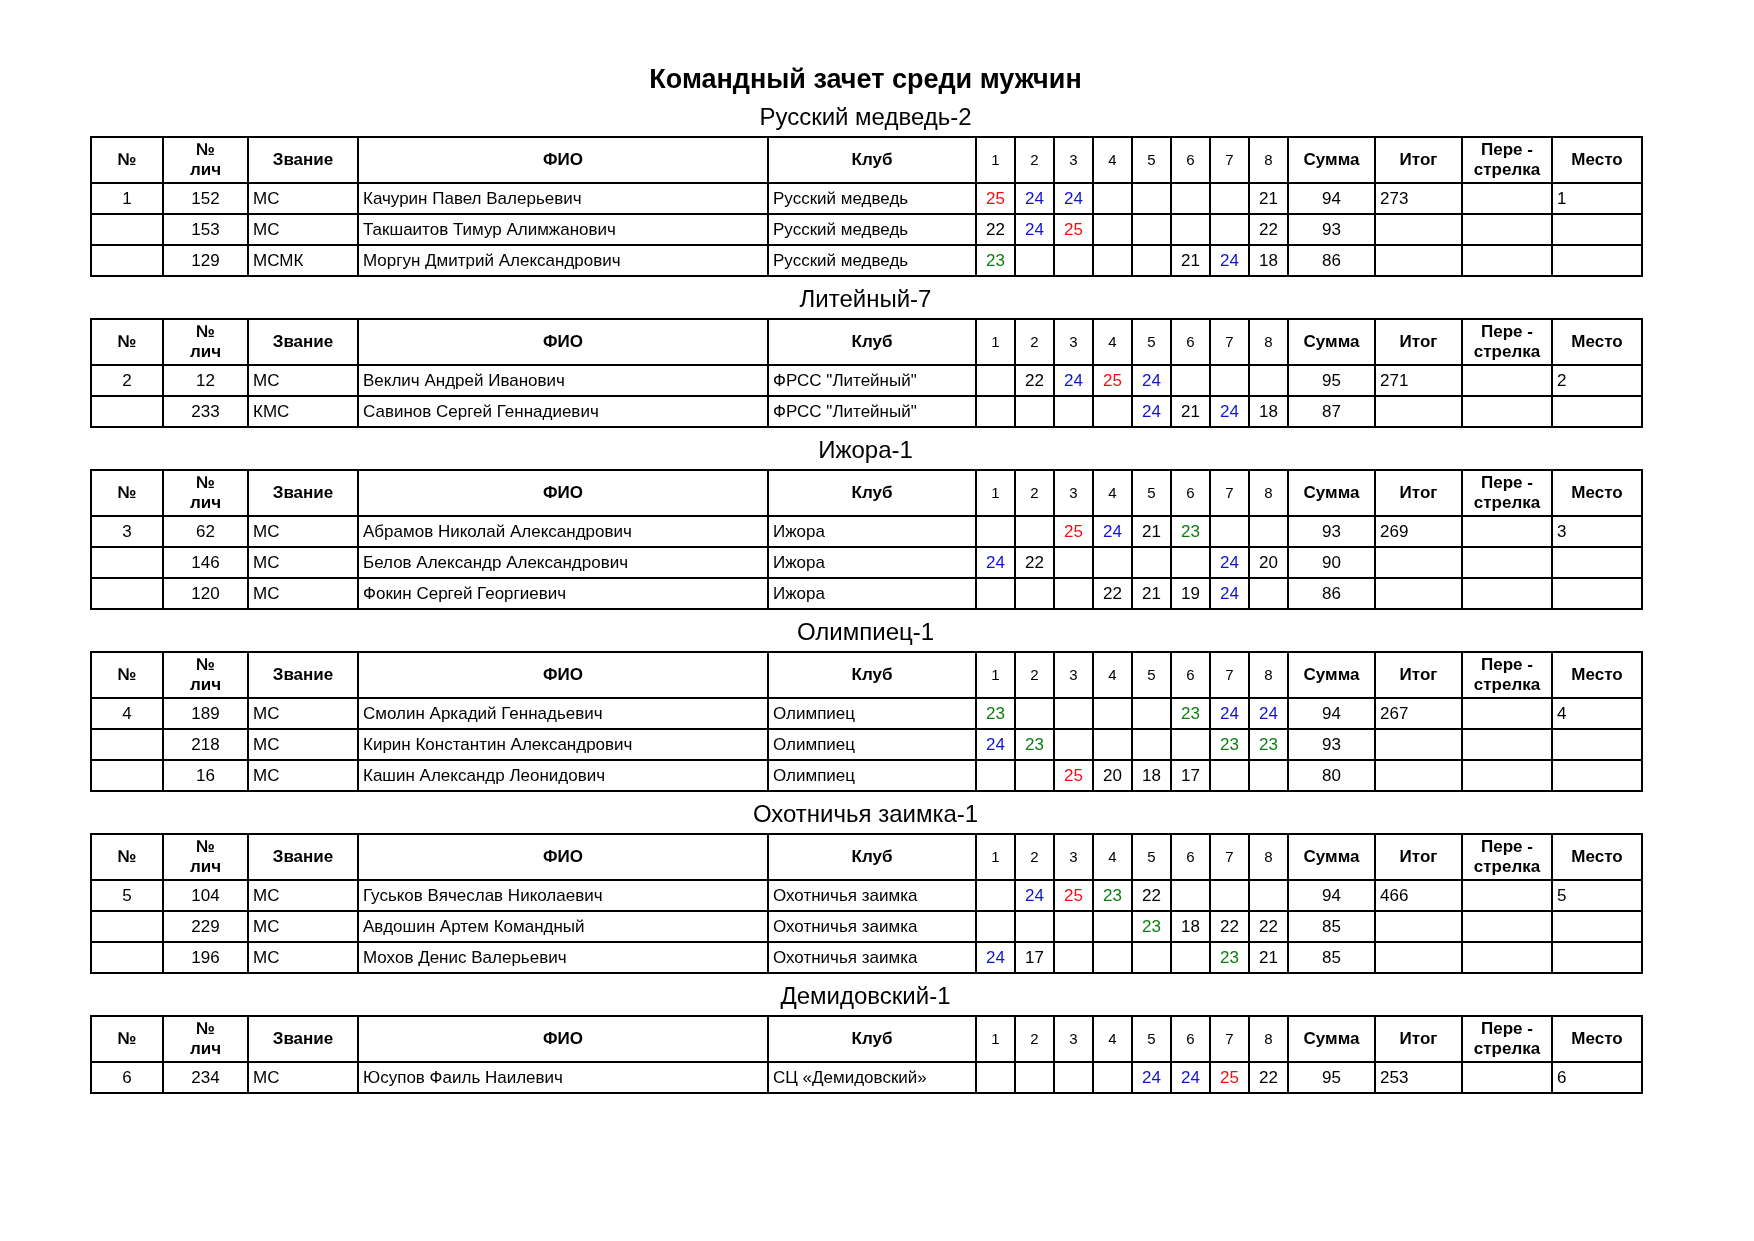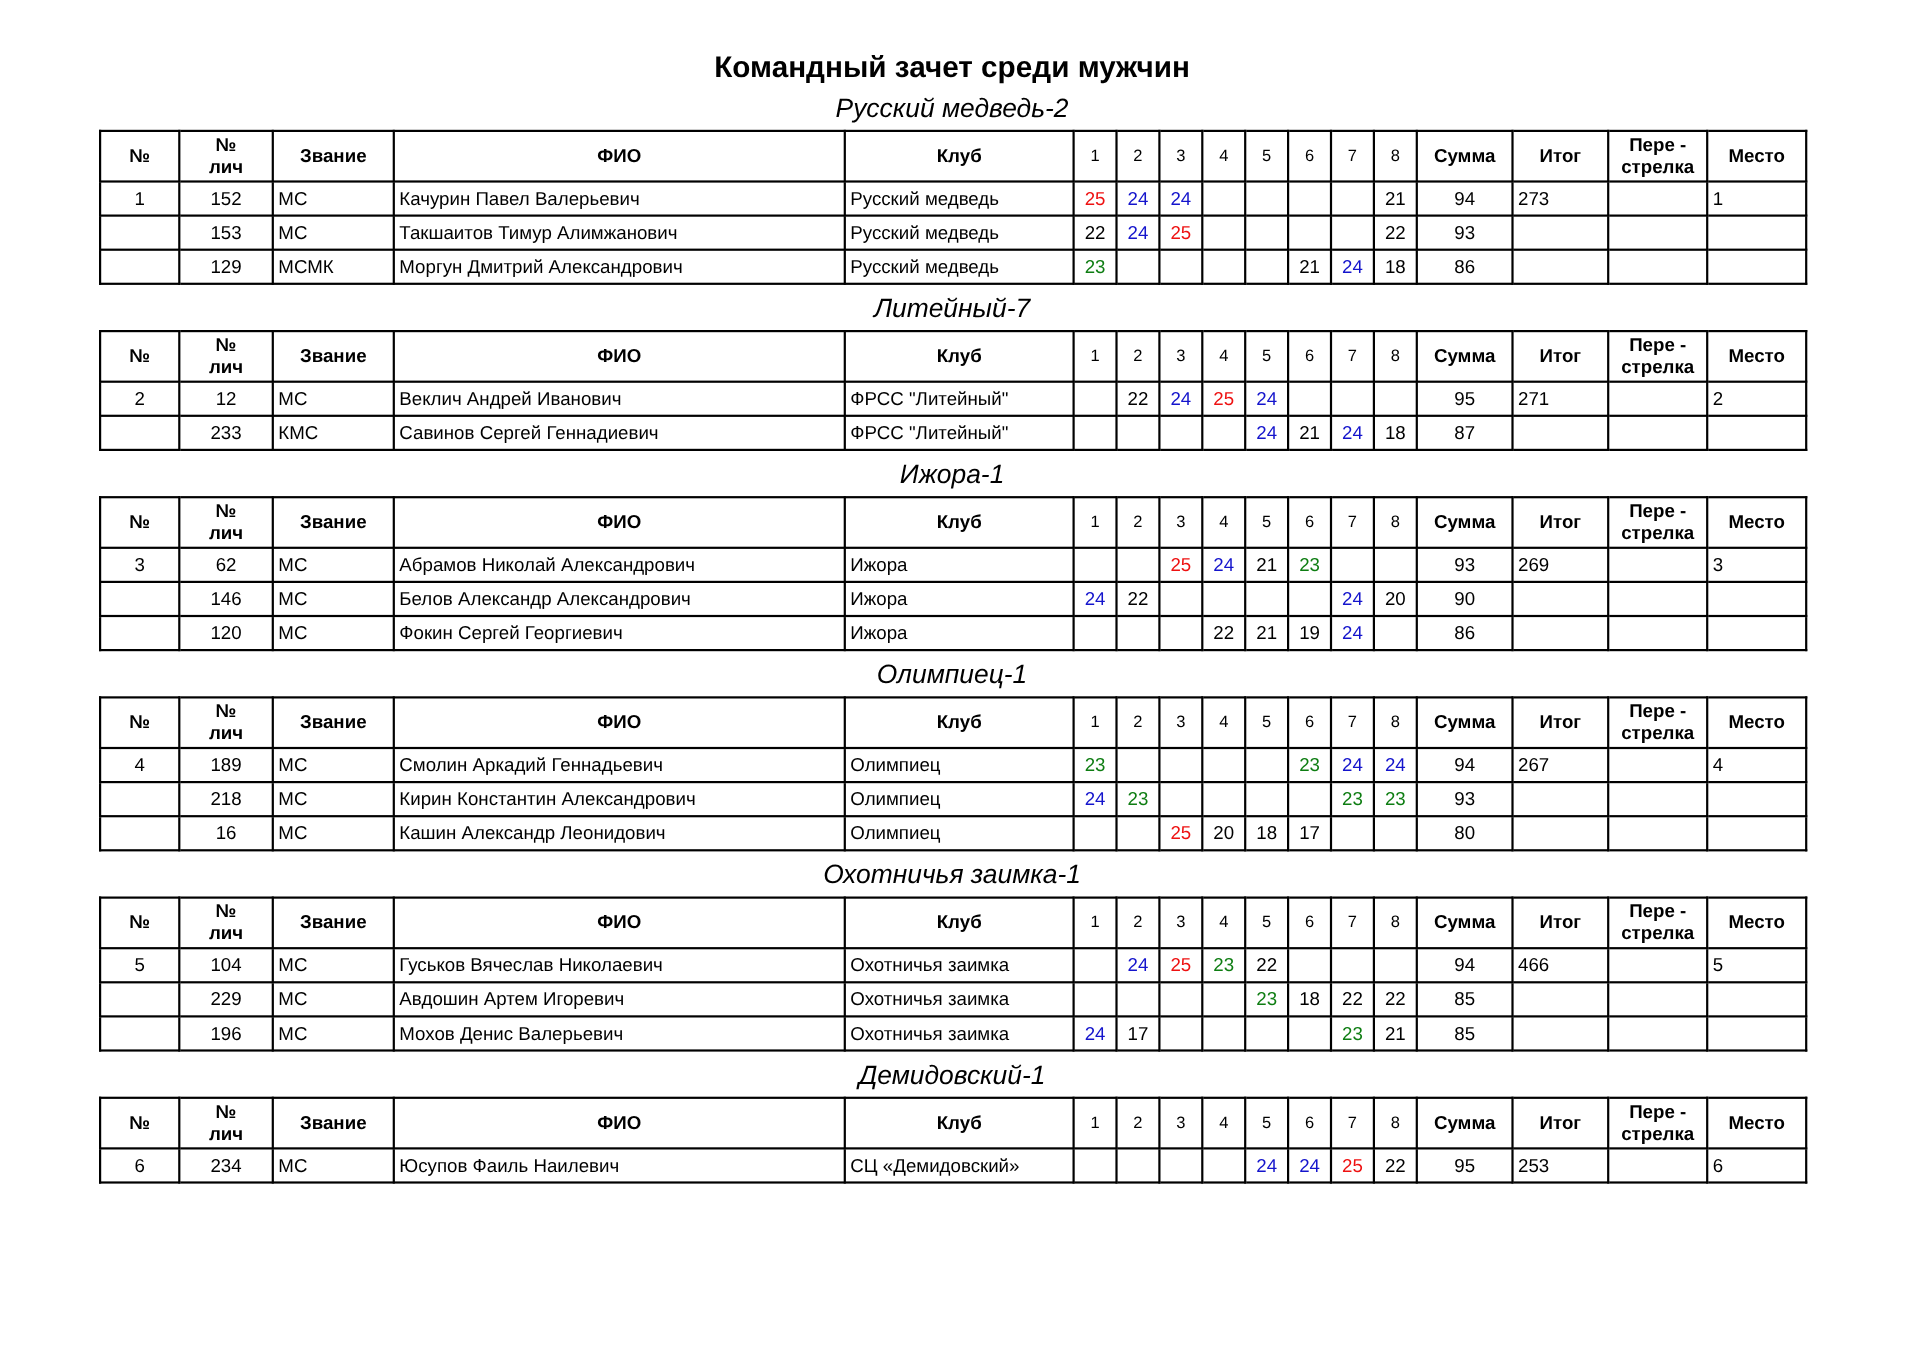--- a/index.html
+++ b/index.html
@@ -4,33 +4,32 @@
 <style>
   html,body { margin:0; padding:0; background:#ffffff; }
   .page {
     position:relative;
     width:1754px; height:1241px;
     background:#ffffff;
     font-family:"Liberation Sans", sans-serif;
     color:#000;
     overflow:hidden;
   }
-  .content { width:1551px; margin:0 0 0 90px; padding-top:46px; }
+  .content { width:1551px; margin:0 0 0 90px; padding-top:64px; }
   .doc-title {
     text-align:center;
     font-size:27px;
     font-weight:bold;
     margin:0 0 6px 0;
   }
   .team-title {
     text-align:center;
     font-size:24px;
     font-weight:normal;
     margin:8px 0 5px 0;
-    font-style:italic;
   }
   table.team {
     border-collapse:collapse;
     table-layout:fixed;
     width:1551px;
   }
   table.team th, table.team td {
     border:2px solid #000;
     font-size:17px;
     padding:0 4px;
@@ -538,21 +537,21 @@
                 <td class="c"></td>
                 <td class="c">94</td>
                 <td class="r">466</td>
                 <td class="c"></td>
                 <td class="r">5</td>
               </tr>
               <tr>
                 <td class="ghost"></td>
                 <td class="c">229</td>
                 <td class="l">МС</td>
-                <td class="l">Авдошин Артем Игоревич</td>
+                <td class="l">Авдошин Артем Командный</td>
                 <td class="l">Охотничья заимка</td>
                 <td class="c"></td>
                 <td class="c"></td>
                 <td class="c"></td>
                 <td class="c"></td>
                 <td class="c" style="color: rgb(14, 125, 18);">23</td>
                 <td class="c">18</td>
                 <td class="c">22</td>
                 <td class="c">22</td>
                 <td class="c">85</td>

